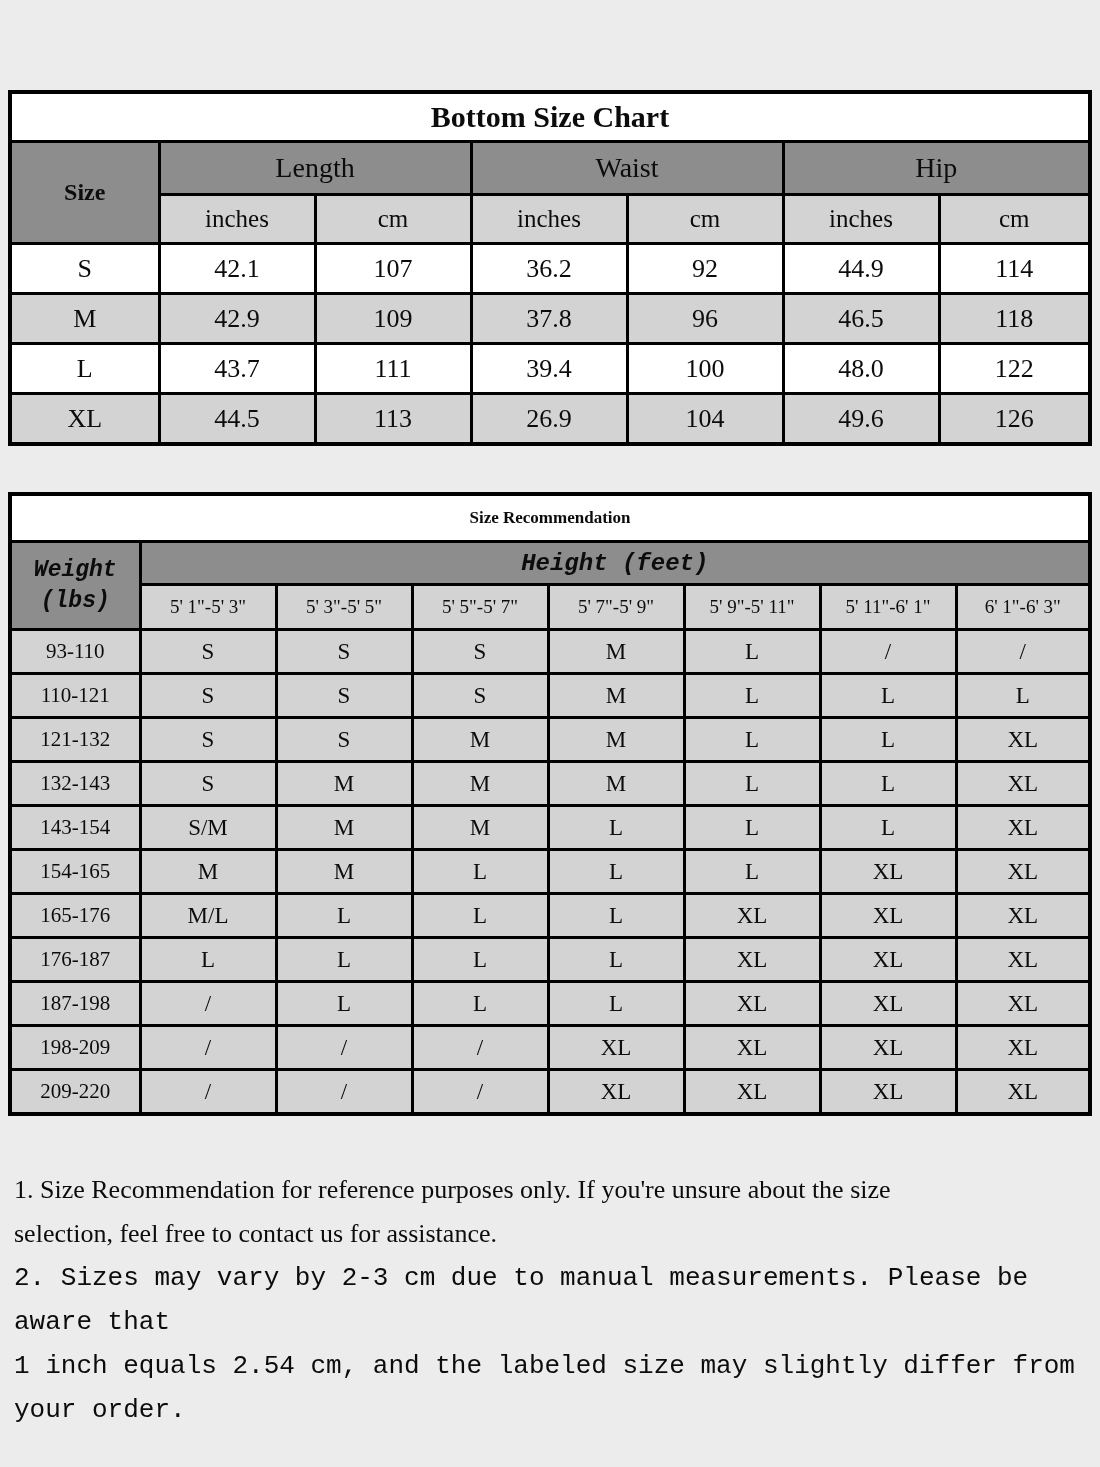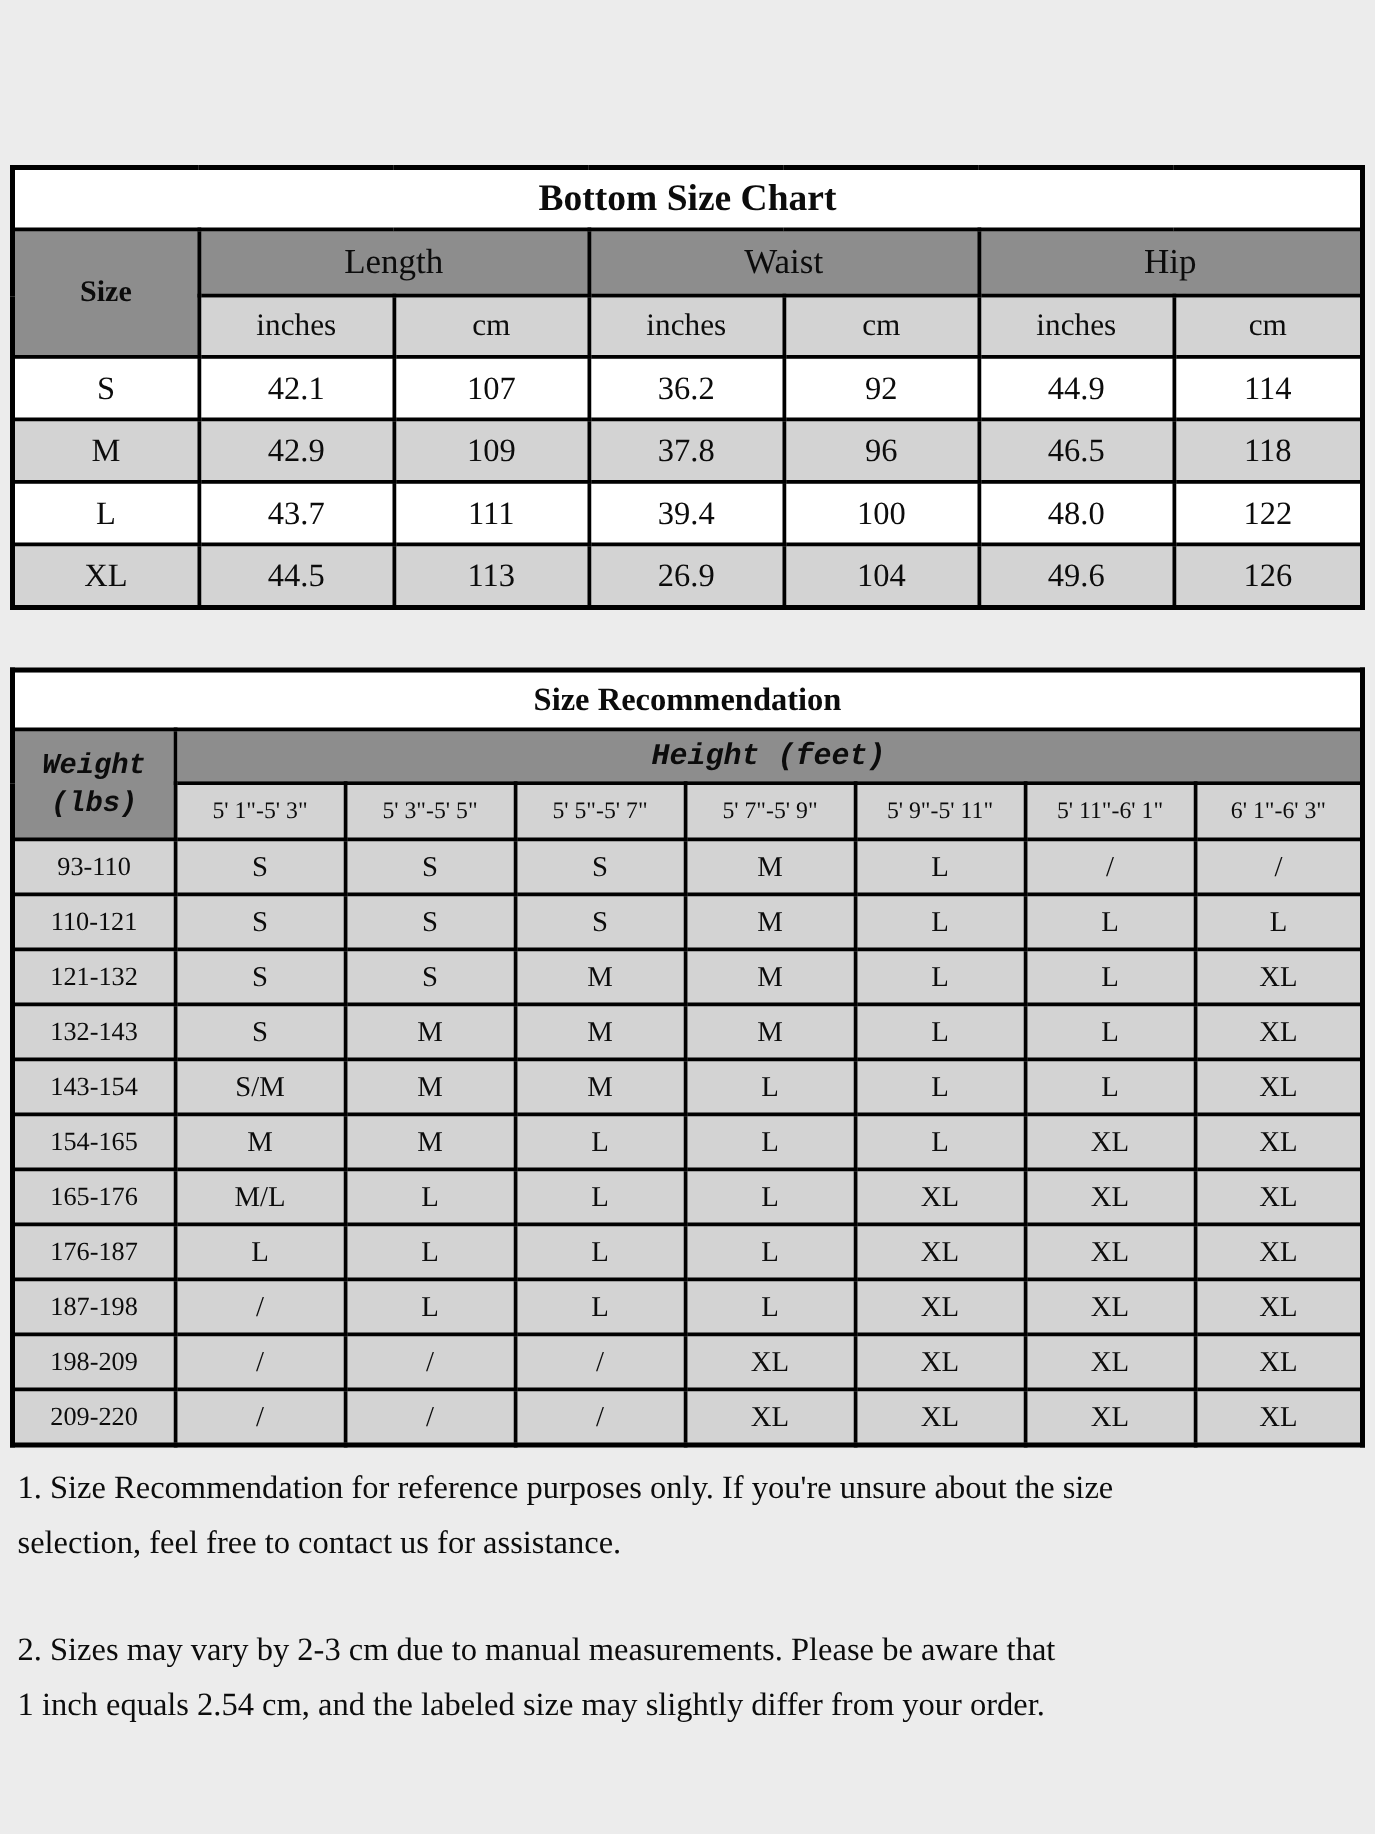--- a/index.html
+++ b/index.html
@@ -9,47 +9,47 @@
     --row-white:#ffffff;
     --border-c:#000000;
     --text-c:#0c0c0c;
   }
   html,body{margin:0;padding:0;}
   body{
     width:1100px;height:1467px;position:relative;
     background:var(--page-bg);color:var(--text-c);
     font-family:"Liberation Serif","DejaVu Serif",serif;
   }
-  table{border-collapse:collapse;table-layout:fixed;position:absolute;left:8px;margin-top:42px;}
+  table{border-collapse:collapse;table-layout:fixed;position:absolute;left:8px;}
   td{border:3px solid var(--border-c);text-align:center;vertical-align:middle;padding:0;overflow:hidden;}
 
   
   .t1{top:90px;width:1084px;border:4px solid var(--border-c);}
   .t1 .title-cell{background:var(--row-white);font-weight:bold;font-size:30px;height:46px;}
   .t1 .corner-cell{background:var(--header-dark);font-weight:bold;font-size:24px;}
   .t1 .group-cell{background:var(--header-dark);font-weight:normal;font-size:28px;height:50px;}
   .t1 .unit-cell{background:var(--cell-light);font-size:25px;height:46px;}
   .t1 .data-cell{font-size:26px;height:47px;}
   .t1 tr.plain .data-cell{background:var(--row-white);}
   .t1 tr.alt .data-cell{background:var(--cell-light);}
 
   
   .t2{top:492px;width:1084px;border:4px solid var(--border-c);}
-  .t2 .title-cell{background:var(--row-white);font-weight:bold;font-size:26px;height:44px;}
+  .t2 .title-cell{background:var(--row-white);font-weight:bold;font-size:17px;height:44px;}
   .t2 .mono-h{font-family:"Liberation Mono","DejaVu Sans Mono",monospace;font-weight:bold;background:var(--header-dark);font-style:italic;}
   .t2 .weight-h{font-size:23px;line-height:31px;white-space:pre-line;}
   .t2 .height-h{font-size:24px;height:40px;}
   .t2 .range-cell{background:var(--cell-light);font-size:19px;height:42px;}
   .t2 .w-cell{background:var(--cell-light);font-size:21px;height:41px;}
   .t2 .v-cell{background:var(--cell-light);font-size:23px;}
 
   
   .notes{position:absolute;left:14px;top:1168px;width:1078px;font-size:26px;line-height:44px;}
   .notes p{margin:0;white-space:pre-line;}
-  .notes p.note2{margin-top:42px;}
+  .notes p.note2{font-family:Liberation Mono, monospace;}
 </style>
 </head>
 <body>
 
 <table class="t1">
   <colgroup>
     <col style="width:149px">
       <col style="width:156px">
       <col style="width:156px">
     <col style="width:156px">

